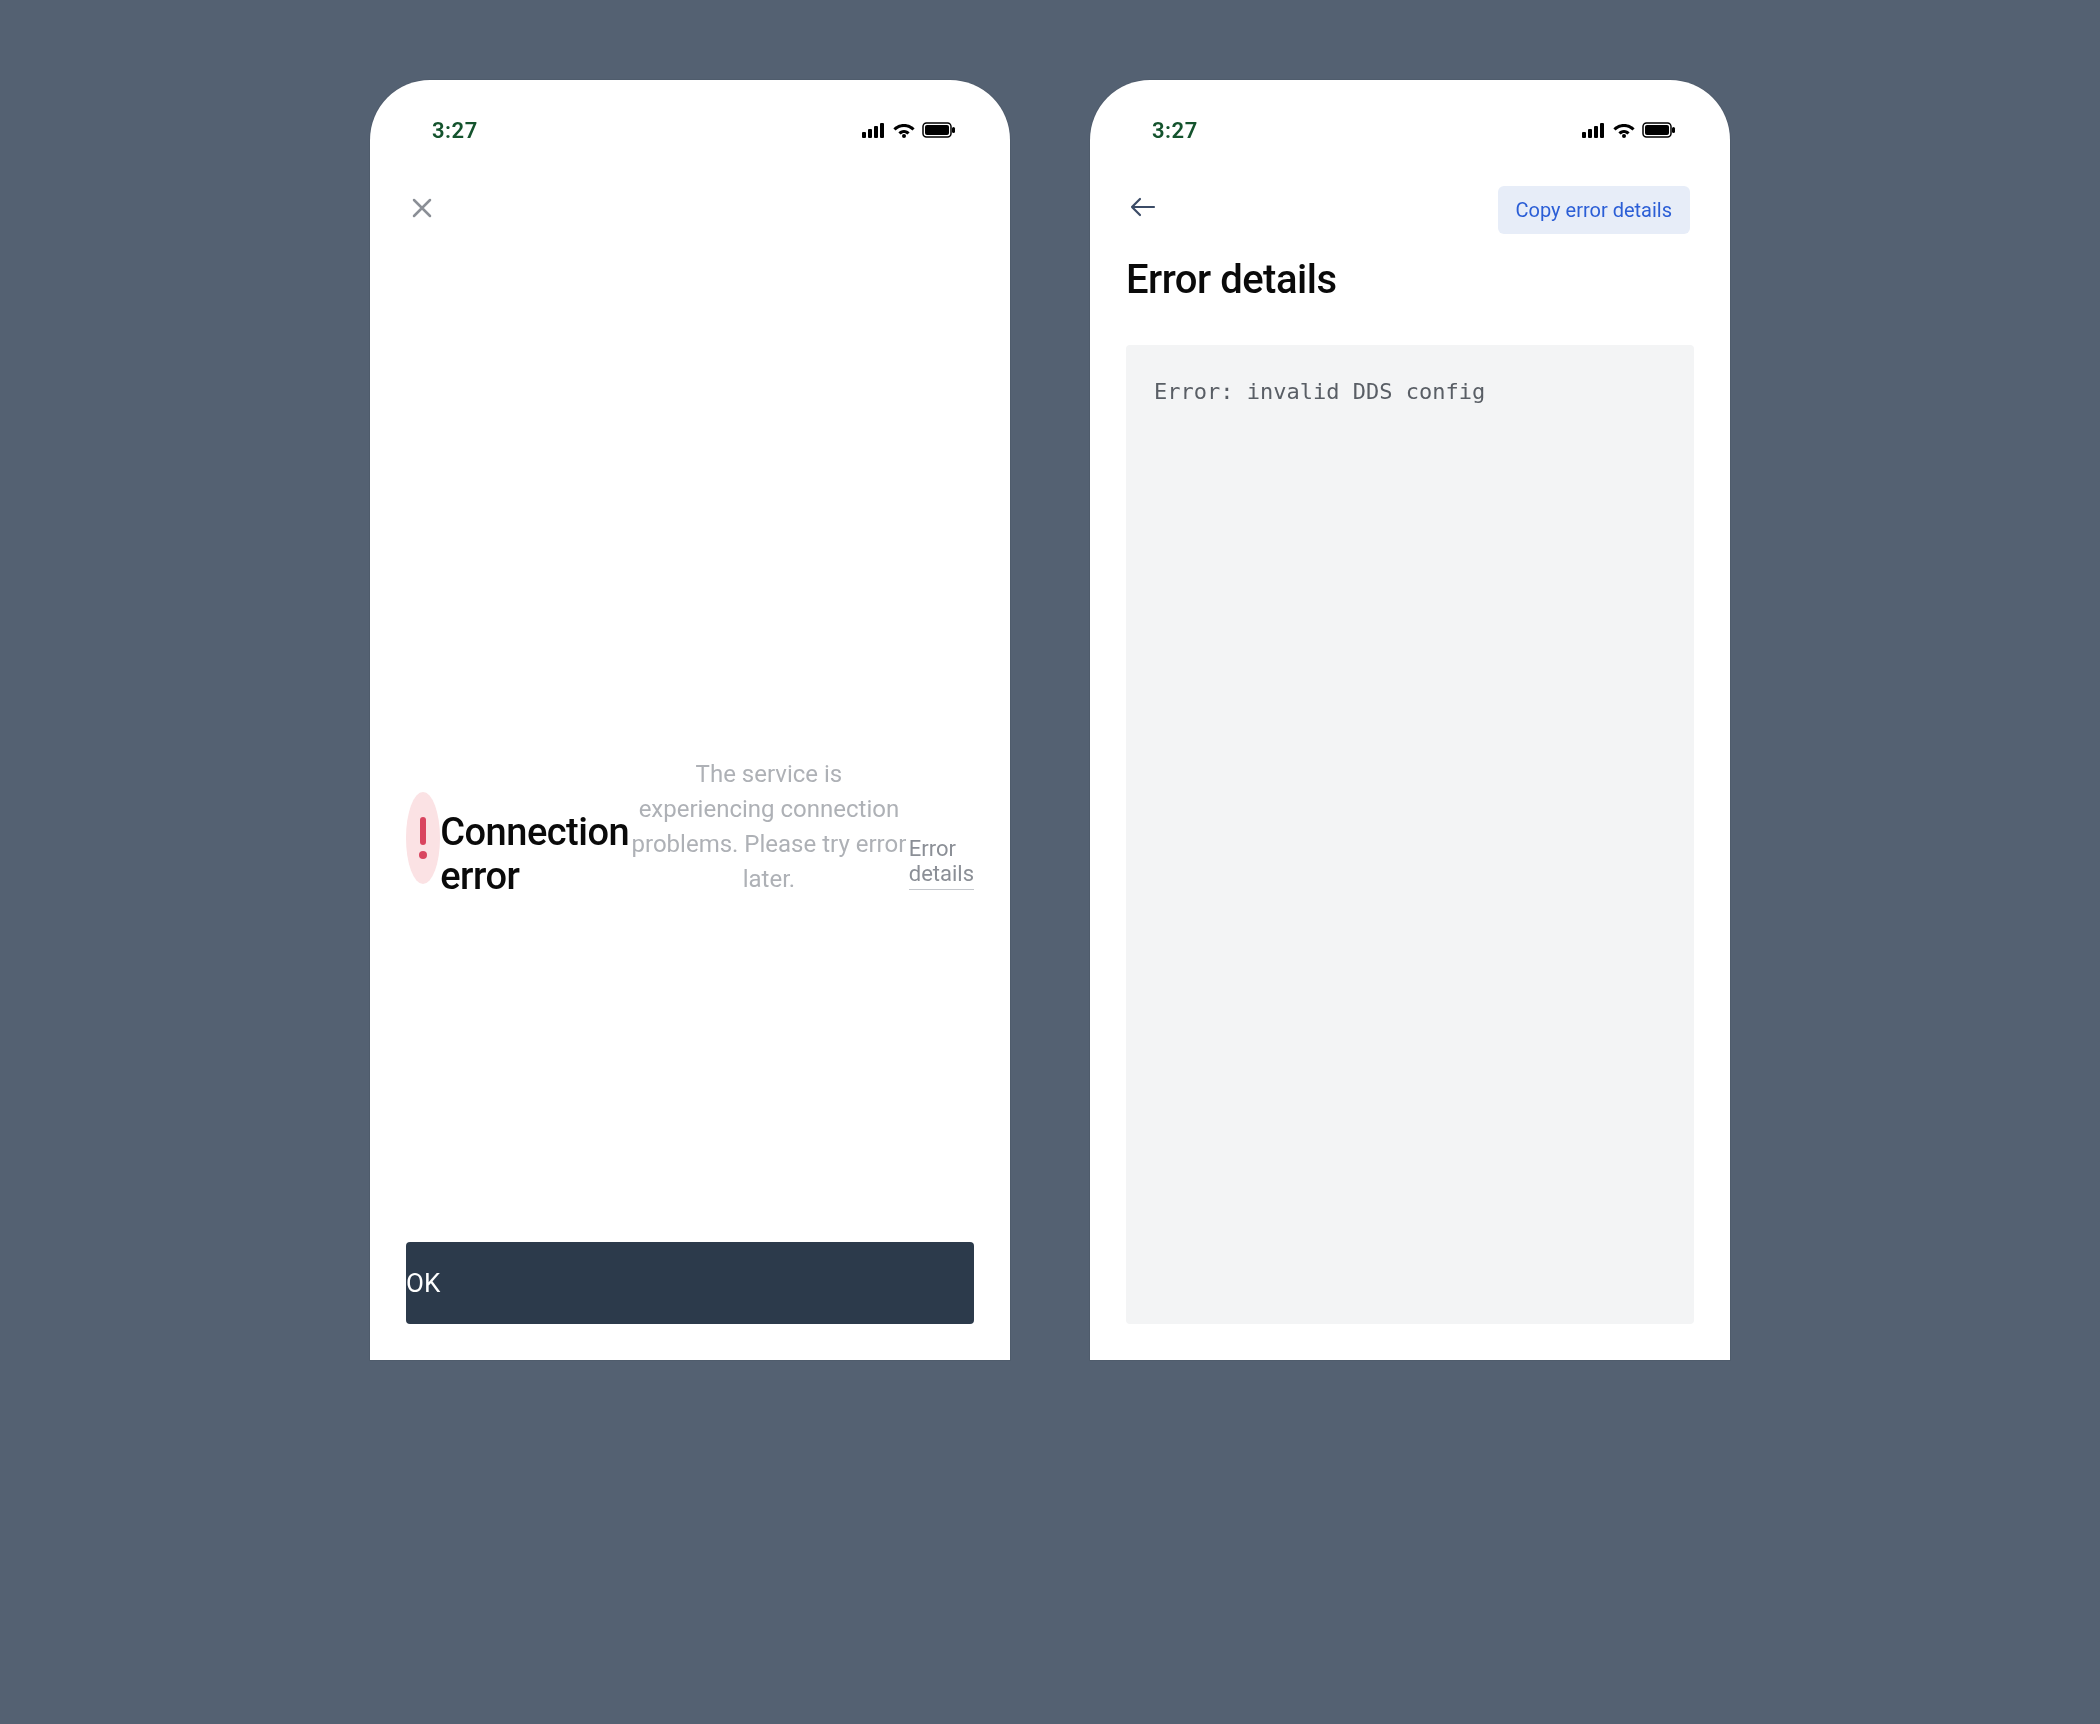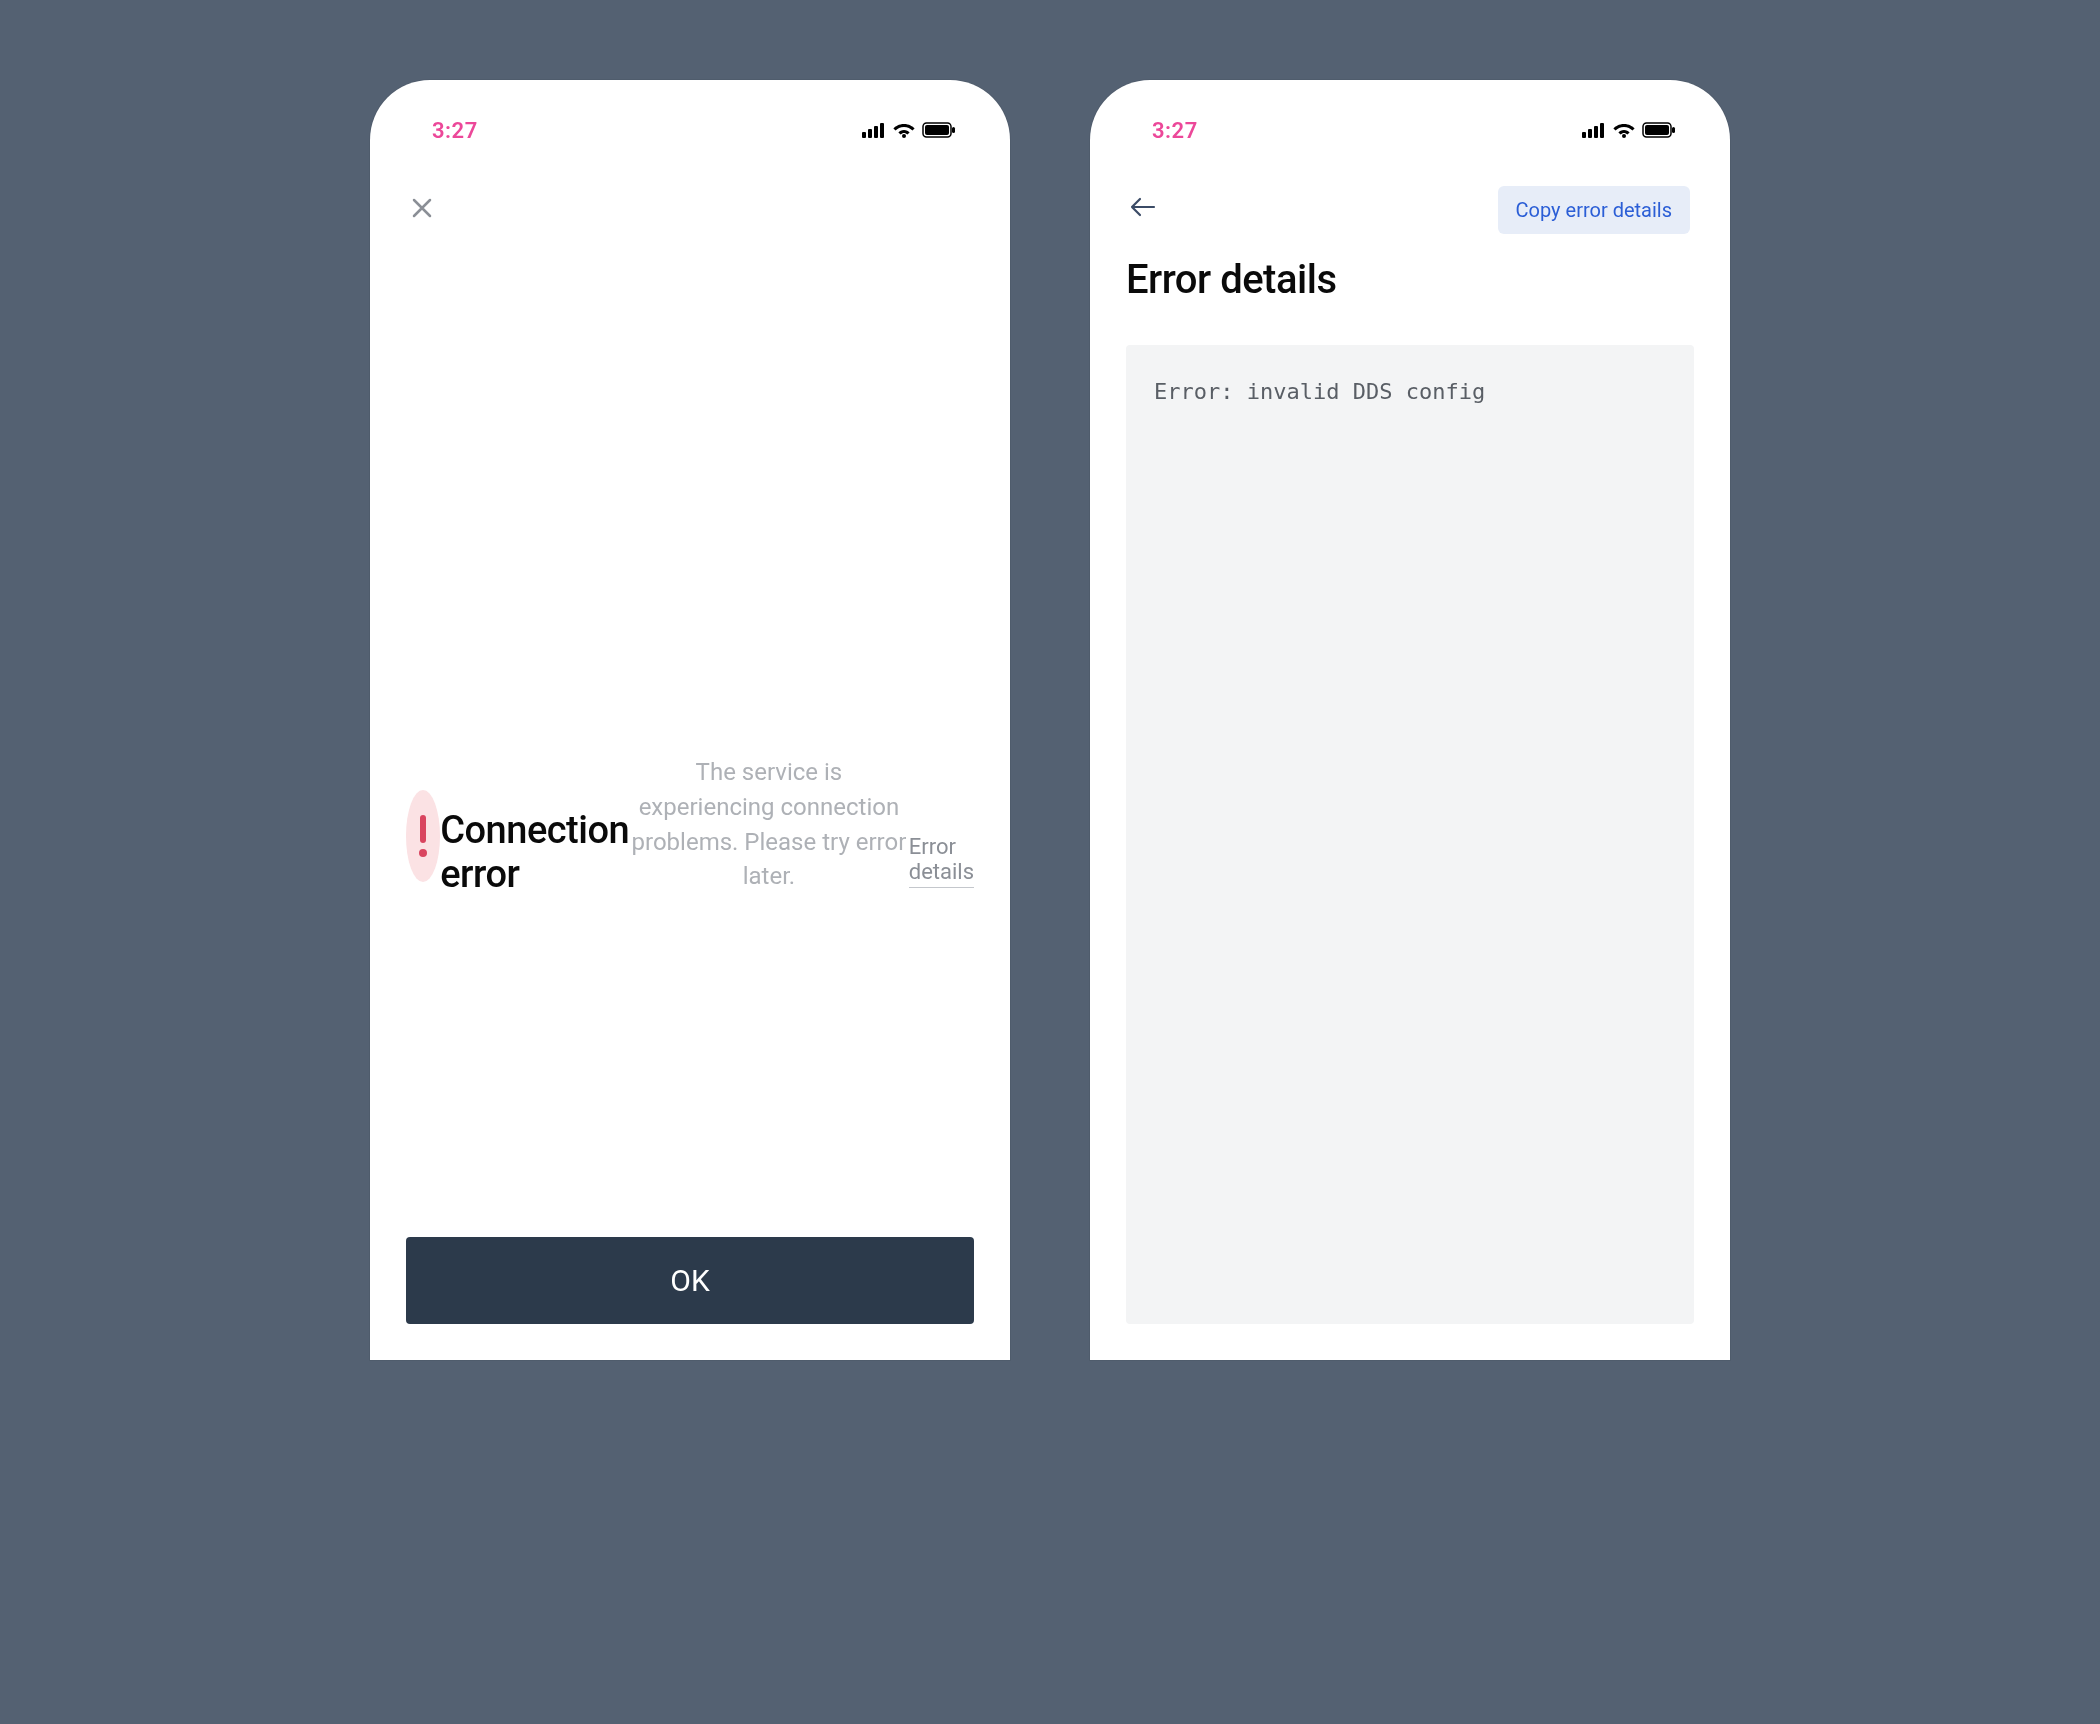--- a/index.html
+++ b/index.html
@@ -32,21 +32,21 @@
     display: flex;
     justify-content: space-between;
     align-items: center;
     height: 40px;
     padding: 0 18px 0 26px;
   }
   .status-time {
     font-weight: 600;
     font-size: 22px;
     letter-spacing: 0.5px;
-    color: #ec4899;
+    color: #14532d;
   }
   .status-icons {
     display: flex;
     align-items: center;
     gap: 7px;
   }
   .status-icons svg { display: block; }
 
   
   .header-row {
@@ -123,24 +123,24 @@
     padding-bottom: 3px;
     cursor: pointer;
   }
 
   .ok-btn {
     margin-top: auto;
     margin-bottom: 36px;
     width: 100%;
     background: #2c3a4b;
     color: #fff;
-    font-size: 30px;
+    font-size: 26px;
     font-weight: 400;
     padding: 26px 0;
-    text-align: center;
+    text-align: left;
     border-radius: 4px;
     cursor: pointer;
   }
 
   
   .right-title {
     font-size: 40px;
     font-weight: 500;
     color: #0a0a0a;
     margin-top: 22px;

